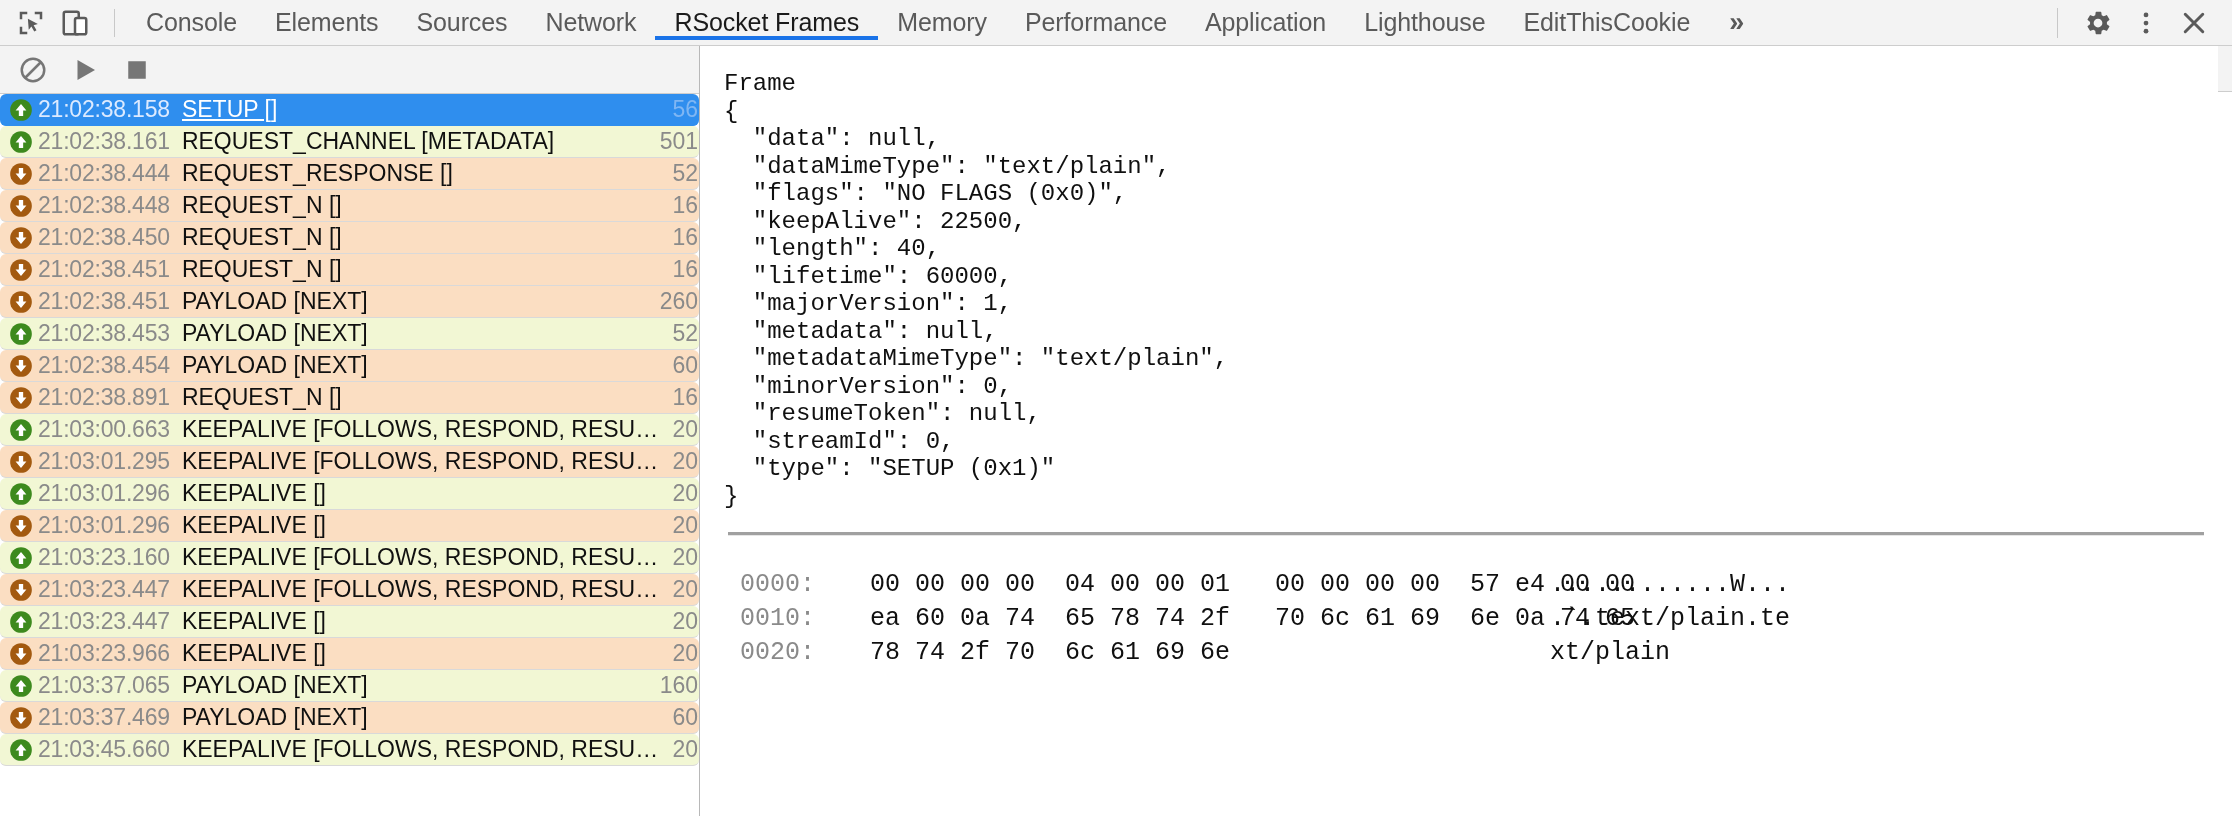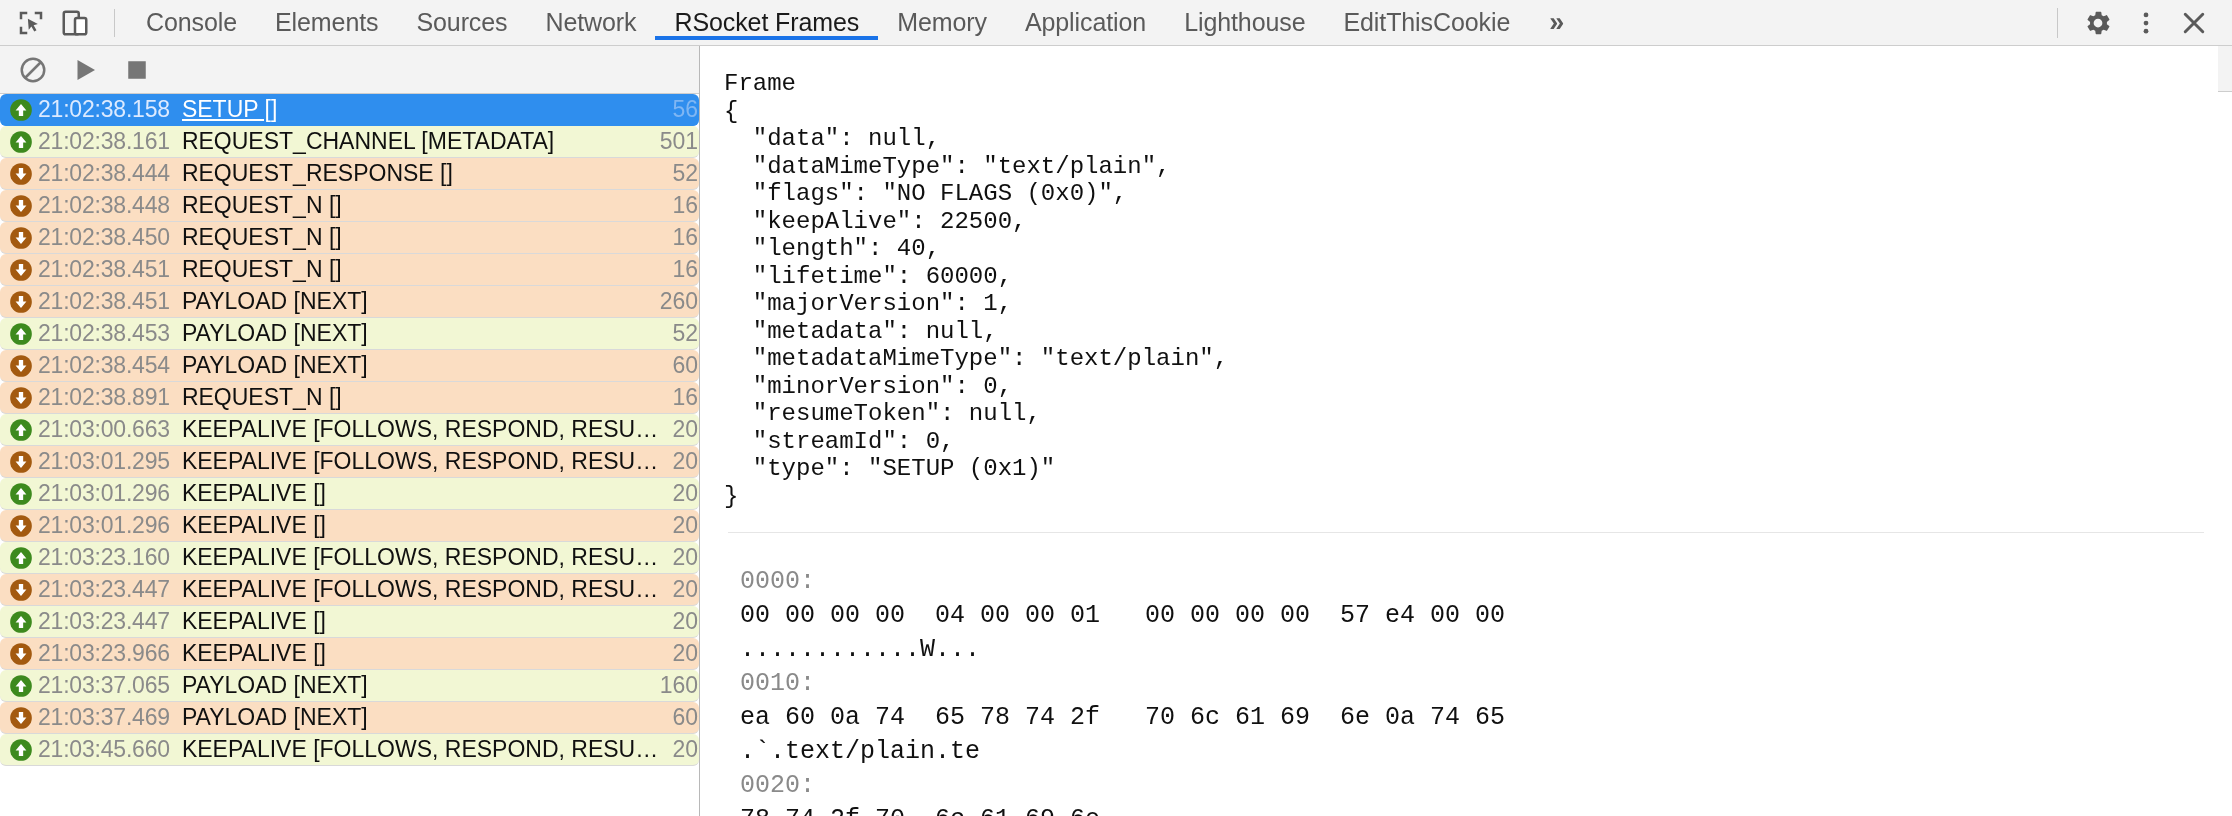--- a/index.html
+++ b/index.html
@@ -144,21 +144,21 @@
     background: #a0a0a0;
     border-bottom: 1px solid #e6e6e6;
   }
   .hexdump {
     padding: 32px 0 0 40px;
     font-family: "Liberation Mono", "DejaVu Sans Mono", monospace;
     font-size: 25px;
     line-height: 34px;
     white-space: pre;
   }
-  .hexline { display: flex; flex-direction: column; }
+  .hexline { display: flex; }
   .hex-off { color: #8a8a8a; width: 130px; min-width: 130px; }
   .hex-bytes { color: #101010; width: 680px; min-width: 680px; }
   .hex-ascii { color: #101010; }
 
   
   .edge-sliver {
     position: absolute; top: 0; right: 0; width: 14px; height: 816px;
     overflow: hidden; pointer-events: none;
   }
   .edge-sliver .es-top { height: 46px; background: #f3f3f3; border-bottom: 1px solid #cdcdcd; }
@@ -199,20 +199,23 @@
           <span>Sources</span>
         </div>
       <div class="tab">
           <span>Network</span>
         </div>
       <div class="tab active">
           <span>RSocket Frames</span>
         </div>
       <div class="tab">
           <span>Memory</span>
+        </div>
+      <div class="tab">
+          <span>Performance</span>
         </div>
       <div class="tab">
           <span>Application</span>
         </div>
       <div class="tab">
           <span>Lighthouse</span>
         </div>
       <div class="tab">
           <span>EditThisCookie</span>
         </div>

